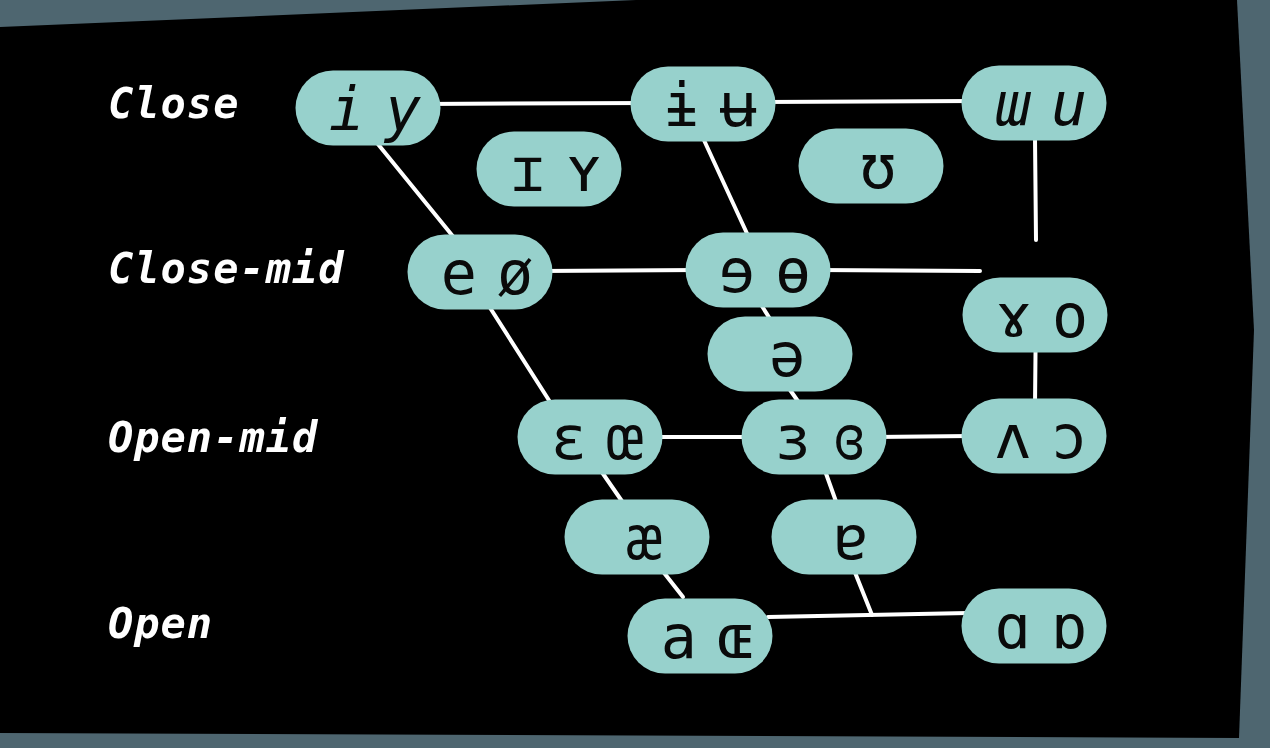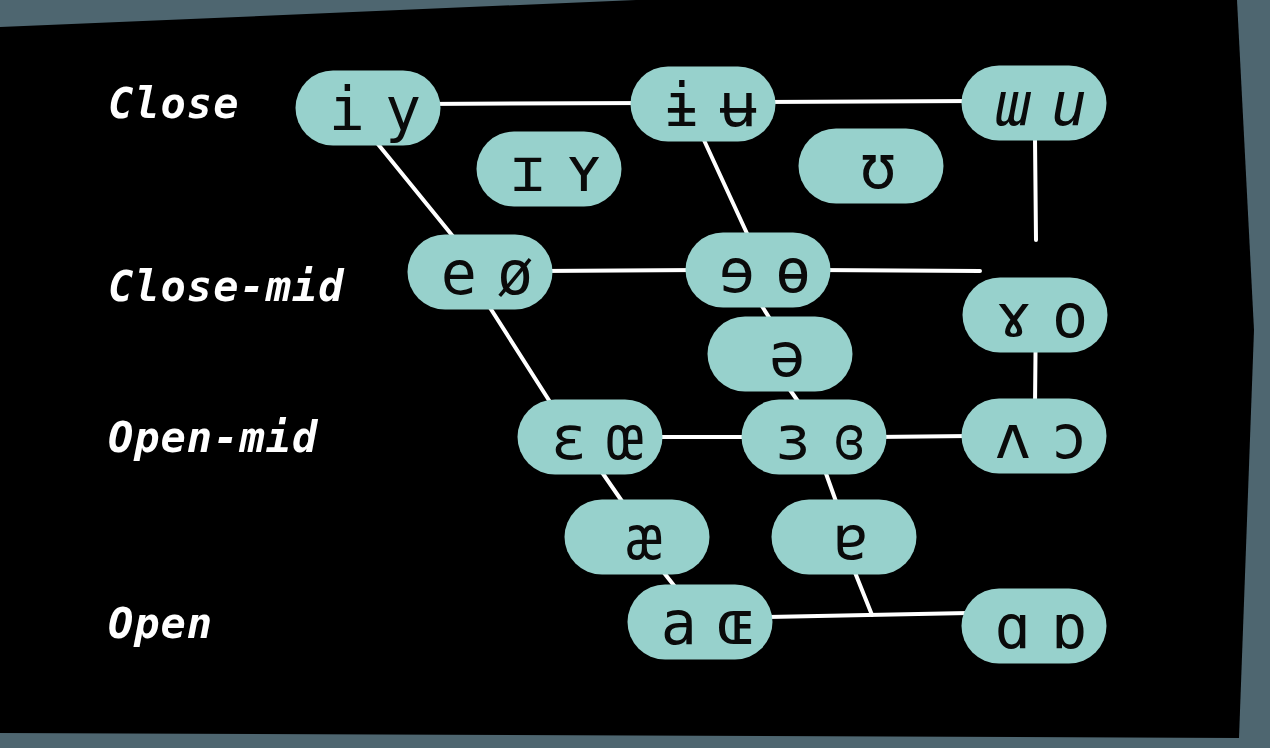--- a/index.html
+++ b/index.html
@@ -74,35 +74,35 @@
       <line x1="875" y1="437" x2="970" y2="436" stroke="#ffffff" stroke-width="4" stroke-linecap="round"></line>
       <line x1="1036" y1="303" x2="1035" y2="405" stroke="#ffffff" stroke-width="4" stroke-linecap="round"></line>
       <line x1="599" y1="468" x2="626" y2="507" stroke="#ffffff" stroke-width="4" stroke-linecap="round"></line>
       <line x1="661" y1="569" x2="683" y2="597" stroke="#ffffff" stroke-width="4" stroke-linecap="round"></line>
       <line x1="824" y1="468" x2="838" y2="507" stroke="#ffffff" stroke-width="4" stroke-linecap="round"></line>
       <line x1="854" y1="570" x2="872" y2="615" stroke="#ffffff" stroke-width="4" stroke-linecap="round"></line>
       <line x1="768" y1="617" x2="968" y2="613" stroke="#ffffff" stroke-width="4" stroke-linecap="round"></line>
     </svg>
   <div id="label-layer">
       <div class="row-label" style="left: 108px; top: 105px;">Close</div>
-      <div class="row-label" style="left: 108px; top: 288px;">Close-mid</div>
+      <div class="row-label" style="left: 108px; top: 270px;">Close-mid</div>
       <div class="row-label" style="left: 108px; top: 439px; text-align: center;">Open-mid</div>
       <div class="row-label" style="left: 108px; top: 625px;">Open</div>
     </div>
   <div id="pill-layer">
-      <div class="pill" style="left: 368px; top: 108px;"><span class="sym">i y</span></div>
+      <div class="pill" style="left: 368px; top: 108px; font-style: italic;"><span class="sym">i y</span></div>
       <div class="pill" style="left: 703px; top: 104px;"><span class="sym">ɨ ʉ</span></div>
       <div class="pill" style="left: 1034px; top: 103px; font-style: italic;"><span class="sym">ɯ u</span></div>
       <div class="pill" style="left: 549px; top: 169px;"><span class="sym">ɪ ʏ</span></div>
       <div class="pill" style="left: 871px; top: 166px;"><span class="sym">ʊ</span></div>
       <div class="pill" style="left: 480px; top: 272px;"><span class="sym">e ø</span></div>
       <div class="pill" style="left: 758px; top: 270px;"><span class="sym">ɘ ɵ</span></div>
       <div class="pill" style="left: 1035px; top: 271px; margin-top: 44px;"><span class="sym">ɤ o</span></div>
       <div class="pill" style="left: 780px; top: 354px;"><span class="sym">ə</span></div>
       <div class="pill" style="left: 590px; top: 437px; text-align: center;"><span class="sym">ɛ œ</span></div>
       <div class="pill" style="left: 814px; top: 437px;"><span class="sym">ɜ ɞ</span></div>
       <div class="pill" style="left: 1034px; top: 436px;"><span class="sym">ʌ ɔ</span></div>
       <div class="pill" style="left: 637px; top: 537px;"><span class="sym">æ</span></div>
       <div class="pill" style="left: 844px; top: 537px;"><span class="sym">ɐ</span></div>
-      <div class="pill" style="left: 700px; top: 622px;"><span class="sym">a ɶ</span></div>
+      <div class="pill" style="left: 700px; top: 636px;"><span class="sym">a ɶ</span></div>
       <div class="pill" style="left: 1034px; top: 626px;"><span class="sym">ɑ ɒ</span></div>
     </div>
 </div>
 
 </body></html>

